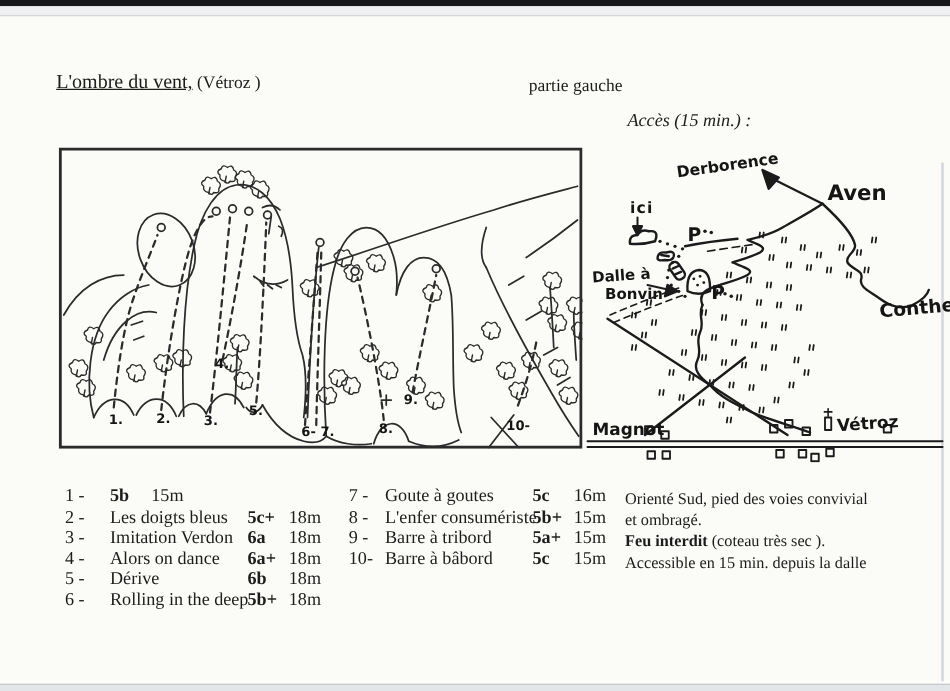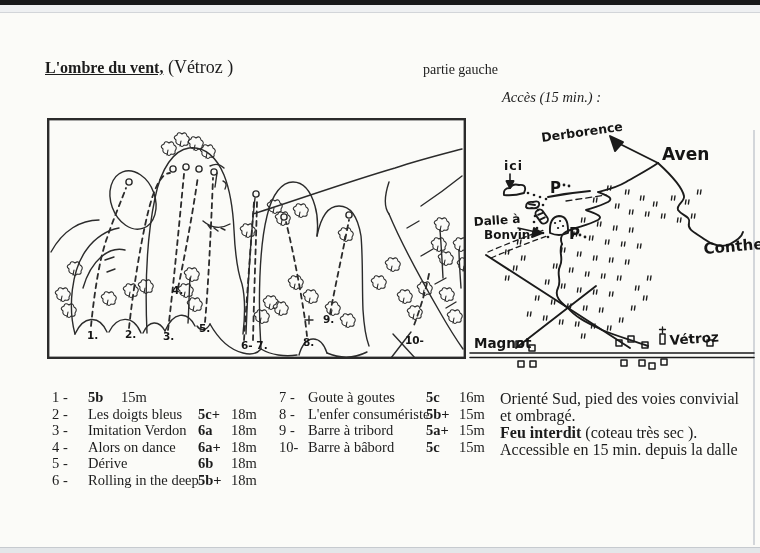--- a/index.html
+++ b/index.html
@@ -6,37 +6,37 @@
   body{
     width:760px;height:553px;position:relative;overflow:hidden;
     background:#fbfbf8;color:#1c1c1c;
     font-family:"Liberation Serif", serif;
   }
   .strip-top-black{position:absolute;top:0;left:0;width:760px;height:5px;background:#17181a;}
   .strip-top-gray{position:absolute;top:5px;left:0;width:760px;height:7px;background:#eef0f2;border-bottom:1px solid #d2d5d9;}
   .strip-bottom{position:absolute;bottom:0;left:0;width:760px;height:5px;background:#e3e6e9;border-top:1px solid #c6cacf;}
   .page-edge-right{position:absolute;top:130px;right:5px;width:2px;height:415px;background:#d3d6da;}
   .title{position:absolute;left:45px;top:57px;font-size:16px;white-space:nowrap;}
-  .title-main{font-weight:bold;text-decoration:underline;text-align:center;}
-  .title-sub{font-size:18px;}
+  .title-main{font-weight:normal;text-decoration:underline;text-align:center;}
+  .title-sub{font-size:14px;}
   .partie{position:absolute;left:423px;top:62px;font-size:14px;}
   .acces{position:absolute;left:502px;top:89px;font-size:14.5px;font-style:italic;}
   svg.topo{position:absolute;left:47px;top:118px;}
   svg.accessmap{position:absolute;left:458px;top:100px;}
   .routes{position:absolute;font-size:14.5px;line-height:16.6px;white-space:nowrap;}
   #routes-left{left:52px;top:389px;}
   #routes-right{left:279px;top:389px;}
   .route-row{display:flex;}
   .route-row span{flex-shrink:0;}
   #routes-left .r-num{width:36px;}
   #routes-left .r-name{width:110px;}
   #routes-right .r-num{width:29px;}
   #routes-right .r-name{width:118px;}
   .r-grade{width:33px;font-weight:bold;}
-  .notes{position:absolute;left:500px;top:390px;font-size:16px;line-height:17px;width:250px;}
+  .notes{position:absolute;left:500px;top:390px;font-size:13px;line-height:17px;width:250px;}
   .hand{font-family:"DejaVu Sans", sans-serif;font-weight:700;fill:#151515;}
 </style>
 </head>
 <body>
 
 <div class="strip-top-black"></div>
 <div class="strip-top-gray"></div>
 <div class="strip-bottom"></div>
 <div class="page-edge-right"></div>
 

